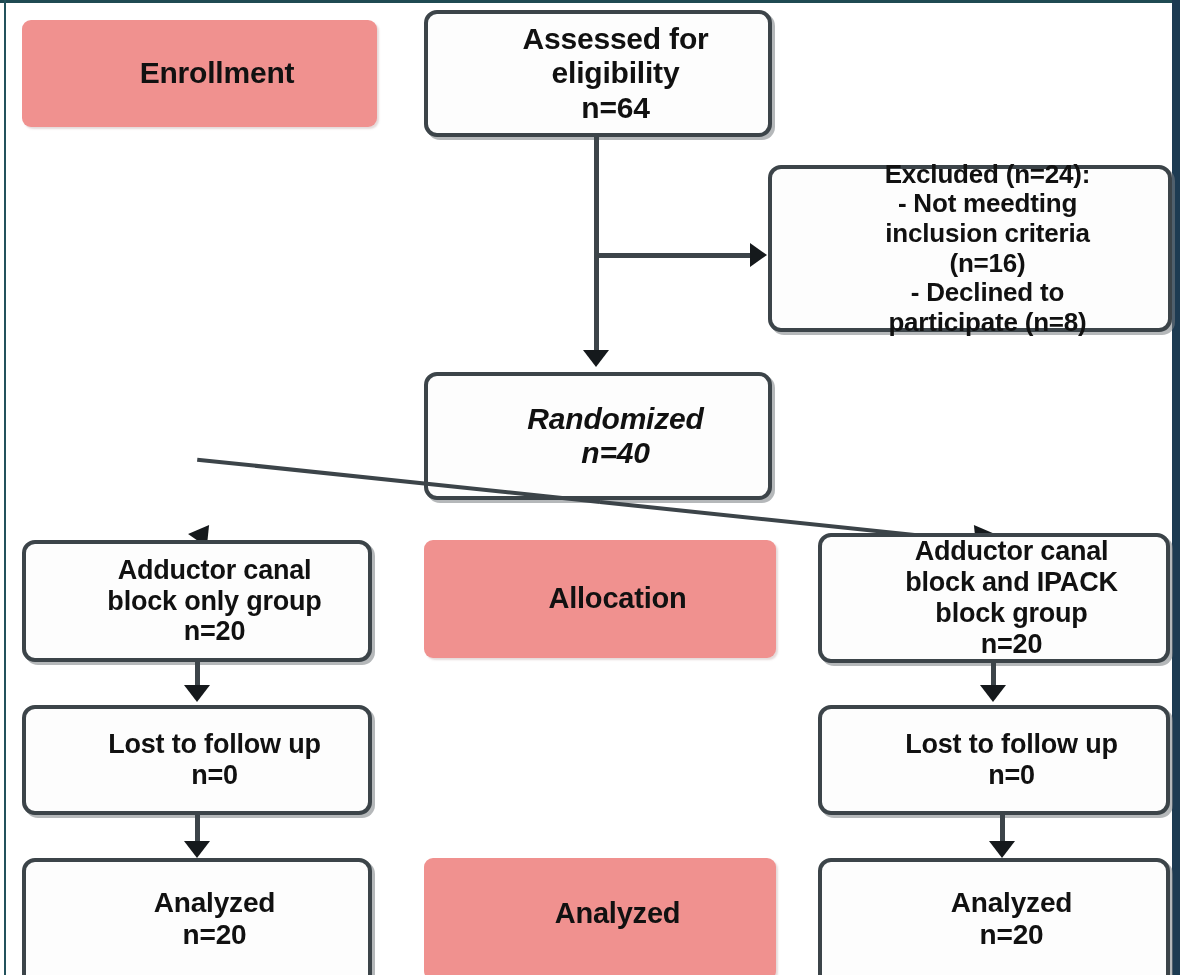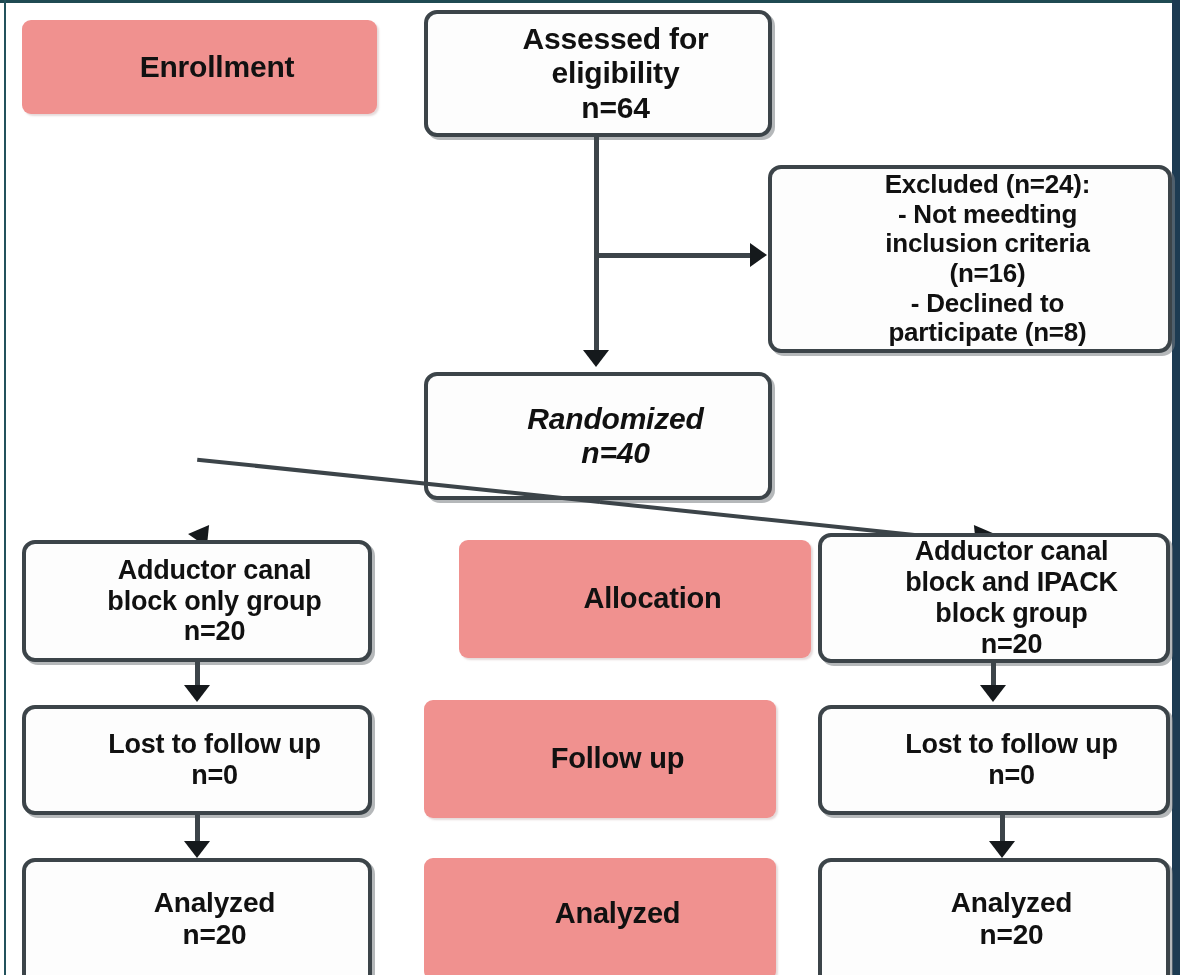--- a/index.html
+++ b/index.html
@@ -113,37 +113,37 @@
 </style>
 </head>
 <body>
 
 <div id="canvas">
 
   <div class="frame-top"></div>
   <div class="frame-left"></div>
   <div class="frame-right"></div>
 
-  <div class="node pink" style="left:22px; top:20px; width:355px; height:94px; font-size:30px;">
+  <div class="node pink" style="left:22px; top:20px; width:355px; height:107px; font-size:30px;">
     <span class="txt">Enrollment</span>
   </div>
 
   <div class="node outline" style="left:424px; top:10px; width:348px; height:127px; font-size:30px;">
     <span class="txt">Assessed for
 eligibility
 n=64</span>
   </div>
 
   <div class="vline" style="left:594px; top:137px; width:5px; height:216px;"></div>
   <div class="arrowhead-down" style="left:583px; top:350px;"></div>
 
   <div class="hline" style="left:594px; top:253px; width:160px; height:5px;"></div>
   <div class="arrowhead-right" style="left:750px; top:243px;"></div>
 
-  <div class="node outline" style="left:768px; top:165px; width:404px; height:188px; font-size:26px;">
+  <div class="node outline" style="left:768px; top:165px; width:404px; height:167px; font-size:26px;">
     <span class="txt">Excluded (n=24):
 - Not meedting
 inclusion criteria
 (n=16)
 - Declined to
 participate (n=8)</span>
   </div>
 
   <div class="node outline" style="left:424px; top:372px; width:348px; height:128px; font-size:30px;font-style:italic;">
     <span class="txt">Randomized
@@ -155,21 +155,21 @@
 
   <div class="diag" style="left:600px; top:500px; width:398px; transform: rotate(6.0deg);"></div>
   <div class="arrowhead-diag right" style="left:975px; top:524px; transform: rotate(-6deg);"></div>
 
   <div class="node outline" style="left:22px; top:540px; width:350px; height:122px; font-size:27px;">
     <span class="txt">Adductor canal
 block only group
 n=20</span>
   </div>
 
-  <div class="node pink" style="left:424px; top:540px; width:352px; height:118px; font-size:29px;margin-left:35px;">
+  <div class="node pink" style="left:424px; top:540px; width:352px; height:118px; font-size:29px;">
     <span class="txt">Allocation</span>
   </div>
 
   <div class="node outline" style="left:818px; top:533px; width:352px; height:130px; font-size:27px;">
     <span class="txt">Adductor canal
 block and IPACK
 block group
 n=20</span>
   </div>
 
@@ -177,23 +177,20 @@
   <div class="arrowhead-down" style="left:184px; top:685px;"></div>
 
   <div class="vline" style="left:991px; top:663px; width:5px; height:26px;"></div>
   <div class="arrowhead-down" style="left:980px; top:685px;"></div>
 
   <div class="node outline" style="left:22px; top:705px; width:350px; height:110px; font-size:27px;">
     <span class="txt">Lost to follow up
 n=0</span>
   </div>
 
-  <div class="node pink" style="left:424px; top:700px; width:352px; height:118px; font-size:29px;">
-    <span class="txt">Follow up</span>
-  </div>
 
   <div class="node outline" style="left:818px; top:705px; width:352px; height:110px; font-size:27px;">
     <span class="txt">Lost to follow up
 n=0</span>
   </div>
 
   <div class="vline" style="left:195px; top:815px; width:5px; height:30px;"></div>
   <div class="arrowhead-down" style="left:184px; top:841px;"></div>
 
   <div class="vline" style="left:1000px; top:815px; width:5px; height:30px;"></div>

